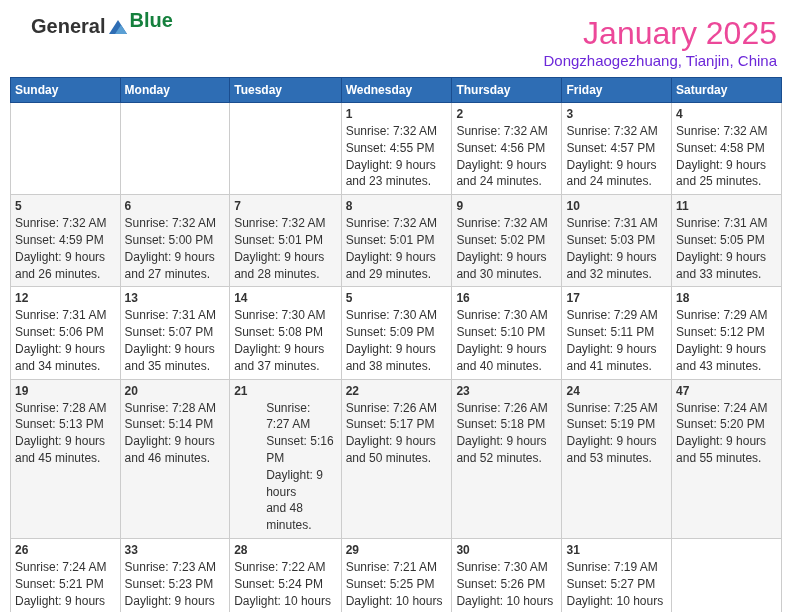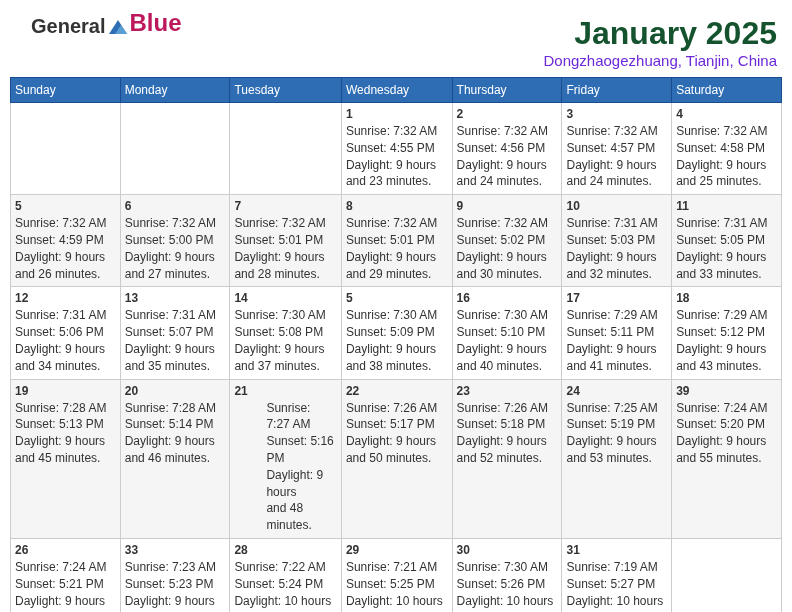--- a/index.html
+++ b/index.html
@@ -26,51 +26,51 @@
     .logo-text {
       display: flex;
       align-items: center;
     }
     .logo-general {
       font-size: 20px;
       font-weight: bold;
       color: #333;
     }
     .logo-blue {
-      font-size: 24px;
+      font-size: 20px;
       font-weight: bold;
-      color: #be185d;
+      color: #15803d;
     }
     .logo-icon {
       width: 22px;
       height: 22px;
       margin-left: 2px;
     }
     .title-block {
       text-align: right;
     }
     .month-title {
       font-size: 32px;
-      font-weight: bold;
-      color: #14532d;
+      font-weight: normal;
+      color: #ec4899;
     }
     .location {
       font-size: 15px;
       color: #6d28d9;
     }
     .calendar {
       width: 100%;
       border-collapse: collapse;
       border: 1px solid #ccc;
     }
     .calendar th {
       background-color: #2e6db4;
       color: #fff;
       font-size: 12px;
-      font-weight: normal;
+      font-weight: bold;
       padding: 5px 4px;
       text-align: left;
       border: 1px solid #1a4d8f;
     }
     .calendar td {
       border: 1px solid #ccc;
       vertical-align: top;
       padding: 4px;
       width: 113px;
       min-height: 80px;
@@ -300,21 +300,21 @@
 and 52 minutes.</div>
         </td>
         <td>
           <div class="day-number">24</div>
           <div class="day-info" style="white-space: pre-line;">Sunrise: 7:25 AM
 Sunset: 5:19 PM
 Daylight: 9 hours
 and 53 minutes.</div>
         </td>
         <td>
-          <div class="day-number">39</div>
+          <div class="day-number">47</div>
           <div class="day-info" style="white-space: pre-line;">Sunrise: 7:24 AM
 Sunset: 5:20 PM
 Daylight: 9 hours
 and 55 minutes.</div>
         </td>
       </tr>
       <tr>
         <td>
           <div class="day-number">26</div>
           <div class="day-info" style="white-space: pre-line;">Sunrise: 7:24 AM

